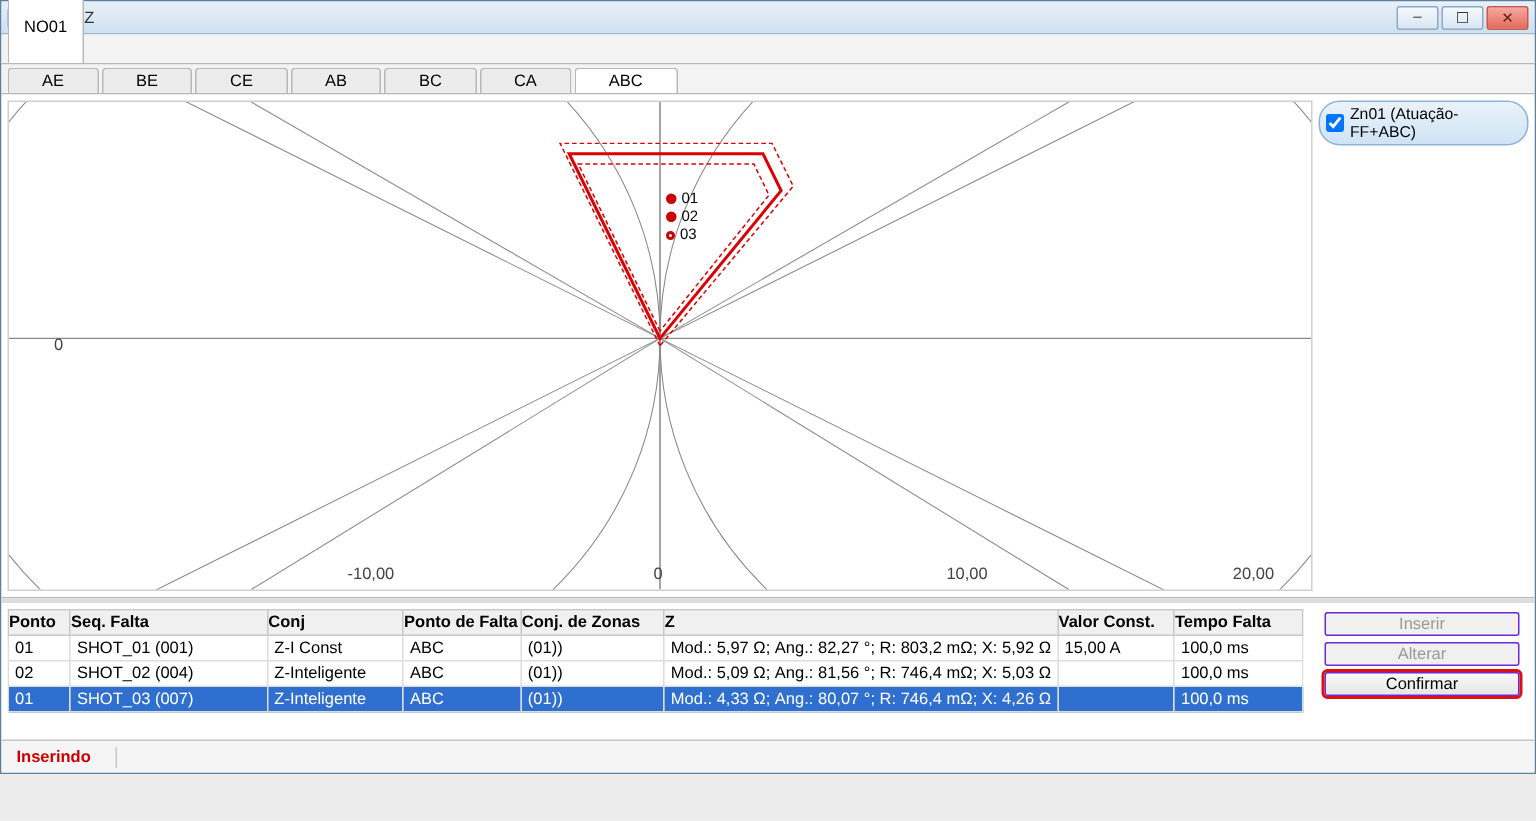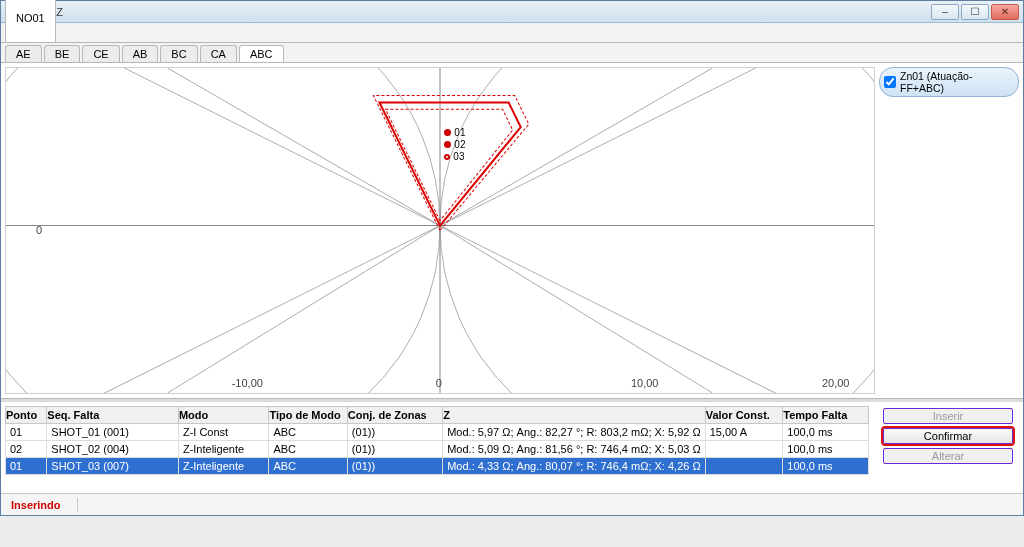--- a/index.html
+++ b/index.html
@@ -13,21 +13,21 @@
   .winbtns { display:flex; gap:2px; }
   .winbtn { width:28px; height:16px; border:1px solid #8fa9c2; background:linear-gradient(#f5f9fc,#d8e6f2); border-radius:2px; display:flex; align-items:center; justify-content:center; font-size:10px; color:#333; cursor:pointer; }
   .winbtn.close { background:linear-gradient(#f6a9a0,#e06b5d); border-color:#c9584a; color:#5a1e17; }
 
   
   .tabs1 { height:20px; display:flex; align-items:flex-end; padding:2px 4px 0; border-bottom:1px solid #b8b8b8; background:#f3f3f3; }
   .tab1 { font-size:11px; padding:18px 10px; border:1px solid #b8b8b8; border-bottom:none; background:#fff; border-radius:3px 3px 0 0; margin-right:2px; cursor:pointer; }
 
   
   .tabs2 { height:20px; display:flex; align-items:flex-end; padding:2px 4px 0; border-bottom:1px solid #b8b8b8; background:#f3f3f3; }
-  .tab2 { font-size:11px; padding:2px 10px; border:1px solid #b8b8b8; border-bottom:none; background:#ececec; border-radius:3px 3px 0 0; margin-right:2px; cursor:pointer; }
+  .tab2 { font-size:11px; padding:2px 22px; border:1px solid #b8b8b8; border-bottom:none; background:#ececec; border-radius:3px 3px 0 0; margin-right:2px; cursor:pointer; }
   .tab2.active { background:#fff; }
 
   
   .mainrow { flex:1 1 auto; display:flex; border-bottom:1px solid #b8b8b8; background:#fff; }
   .plotwrap { flex:1; position:relative; margin:4px; border:1px solid #d0d0d0; background:#fff; }
   .legendbox { width:140px; margin:4px 4px 4px 0; }
   .legend-item { background:linear-gradient(#eaf3fb,#cfe3f5); border:1px solid #8fb3d4; border-radius:14px; padding:2px 4px; font-size:10.5px; display:flex; align-items:center; gap:4px; cursor:pointer; }
   .legend-item input { width:12px; height:12px; }
 
   .plot-svg { position:absolute; inset:0; width:100%; height:100%; }
@@ -139,22 +139,22 @@
     </div>
   </div>
 
   <div class="bottomrow">
     <div class="tablewrap">
       <table class="data">
         <thead>
             <tr>
           <th style="width:42px">Ponto</th>
           <th style="width:135px">Seq. Falta</th>
-          <th style="width:92px">Modo</th>
-          <th style="width:82px">Tipo de Modo</th>
+          <th style="width:92px">Conj</th>
+          <th style="width:82px">Ponto de Falta</th>
           <th style="width:100px">Conj. de Zonas</th>
           <th>Z</th>
           <th style="width:80px">Valor Const.</th>
           <th style="width:88px">Tempo Falta</th>
         </tr>
           </thead>
         <tbody>
           <tr>
             <td>01</td>
             <td>SHOT_01 (001)</td>
@@ -183,22 +183,22 @@
             <td>(01))</td>
             <td>Mod.: 4,33 Ω; Ang.: 80,07 °; R: 746,4 mΩ; X: 4,26 Ω</td>
             <td></td>
             <td>100,0 ms</td>
           </tr>
         </tbody>
       </table>
     </div>
     <div class="btncol">
       <div class="btn disabled">Inserir</div>
+      <div class="btn disabled">Alterar</div>
       <div class="btn highlight">Confirmar</div>
-      <div class="btn disabled">Alterar</div>
     </div>
   </div>
 
   <div class="statusbar">
     <span class="status-mode">Inserindo</span>
     <span class="sep"></span>
   </div>
 </div>
 
 </body></html>

